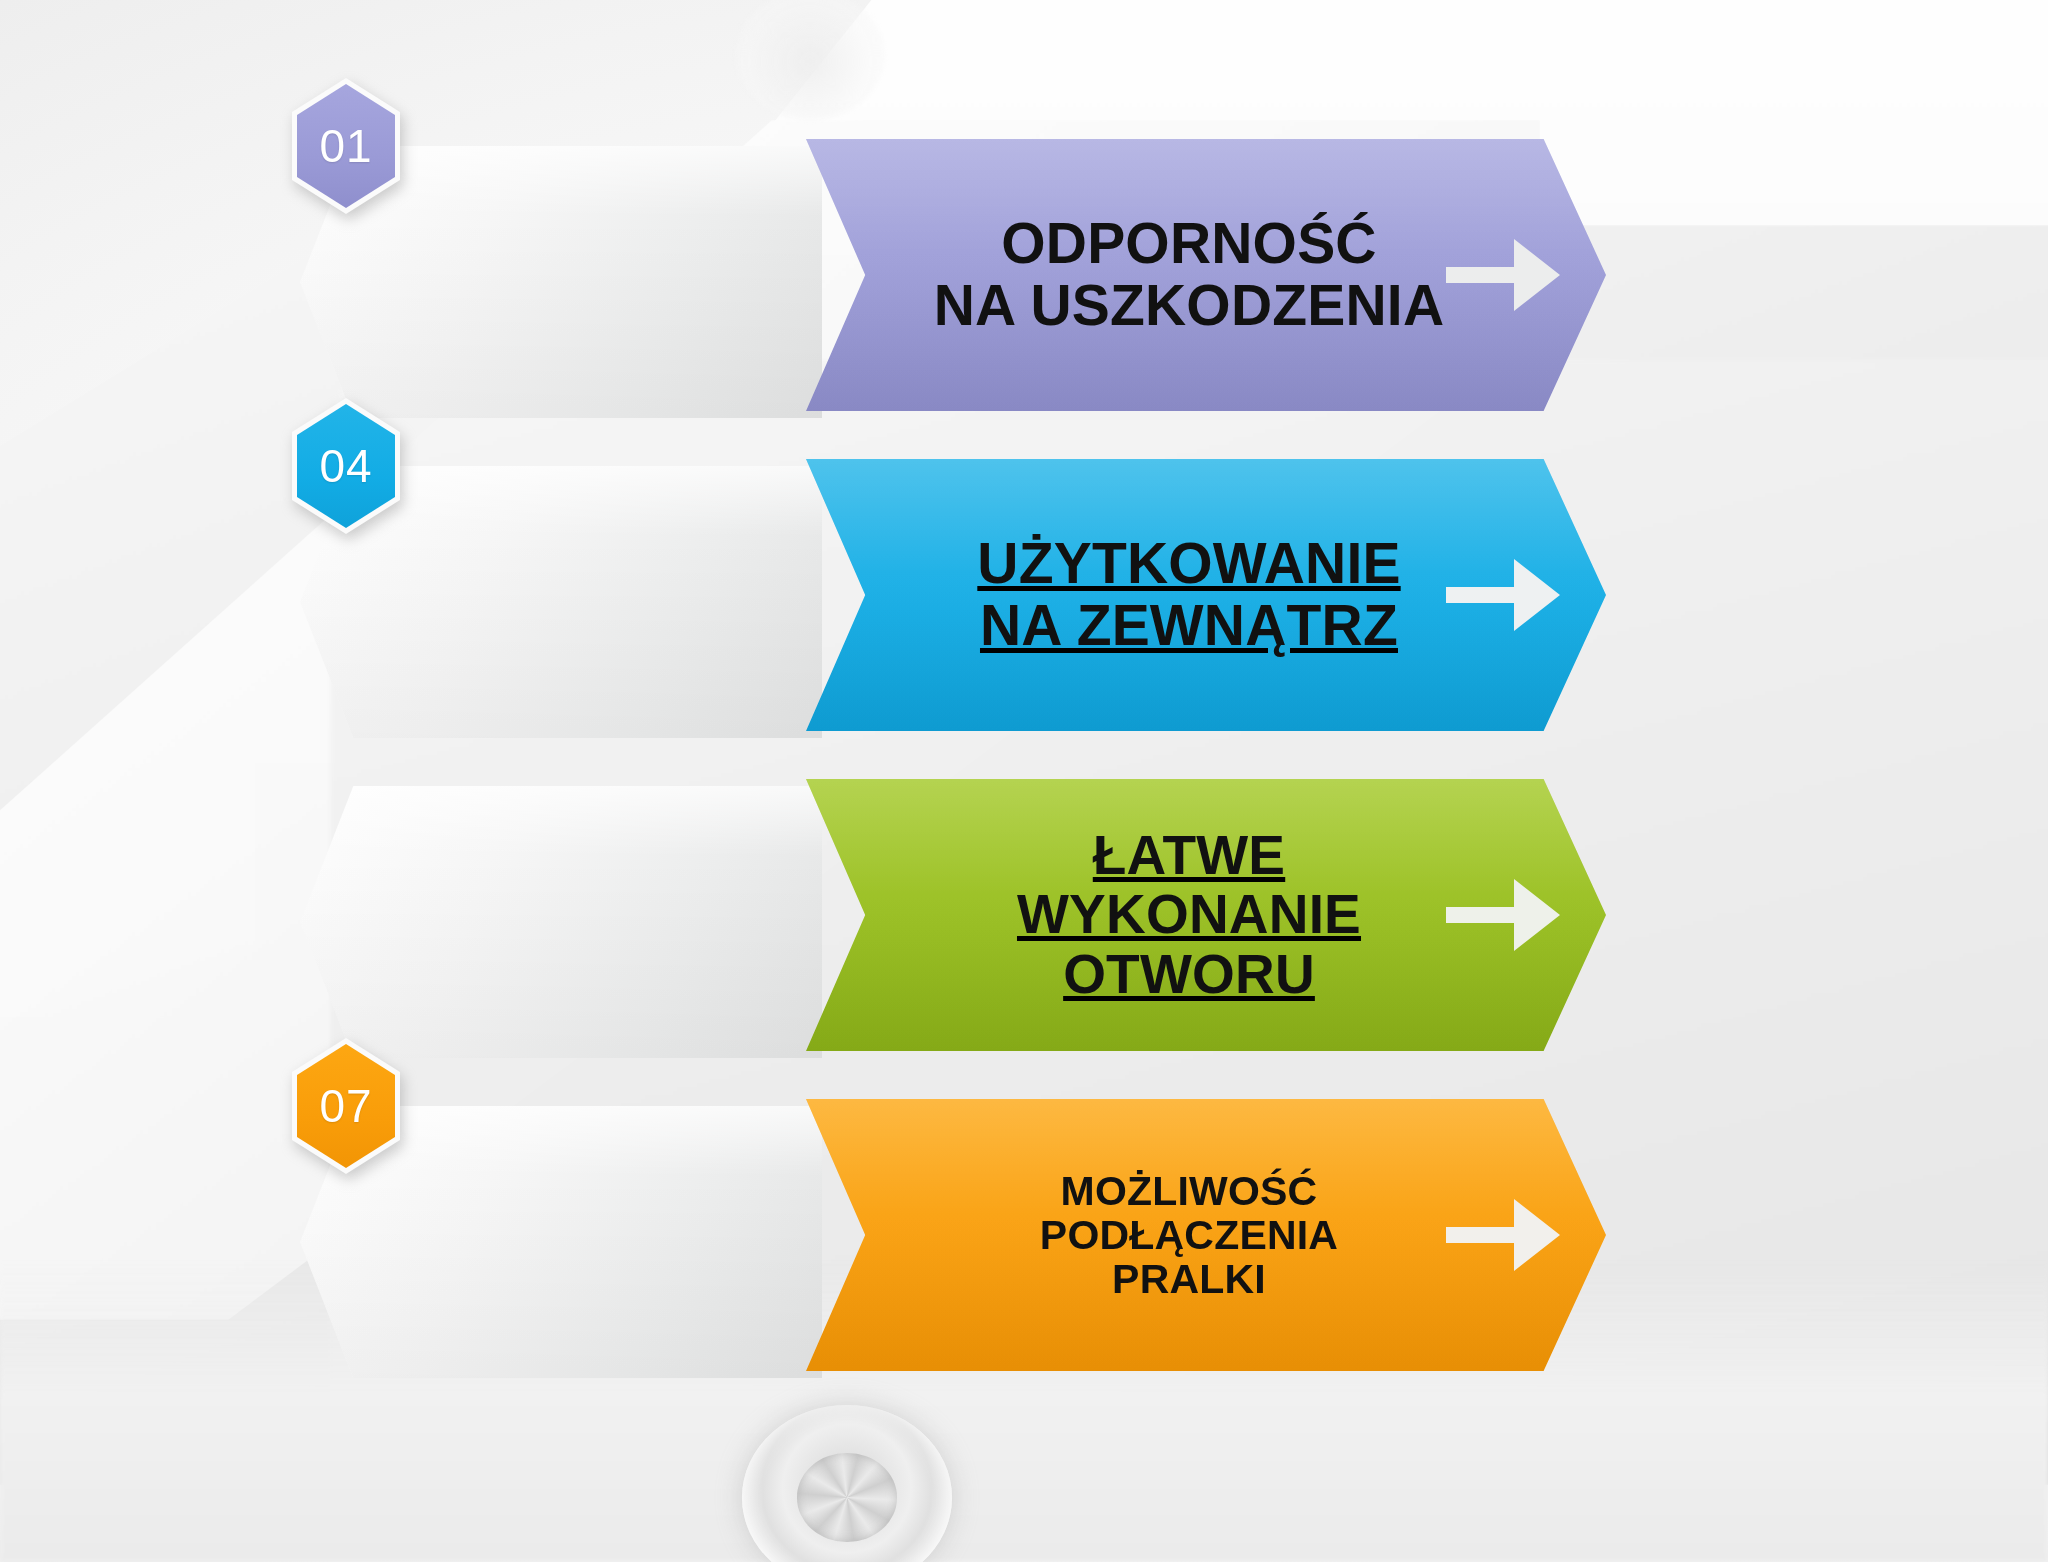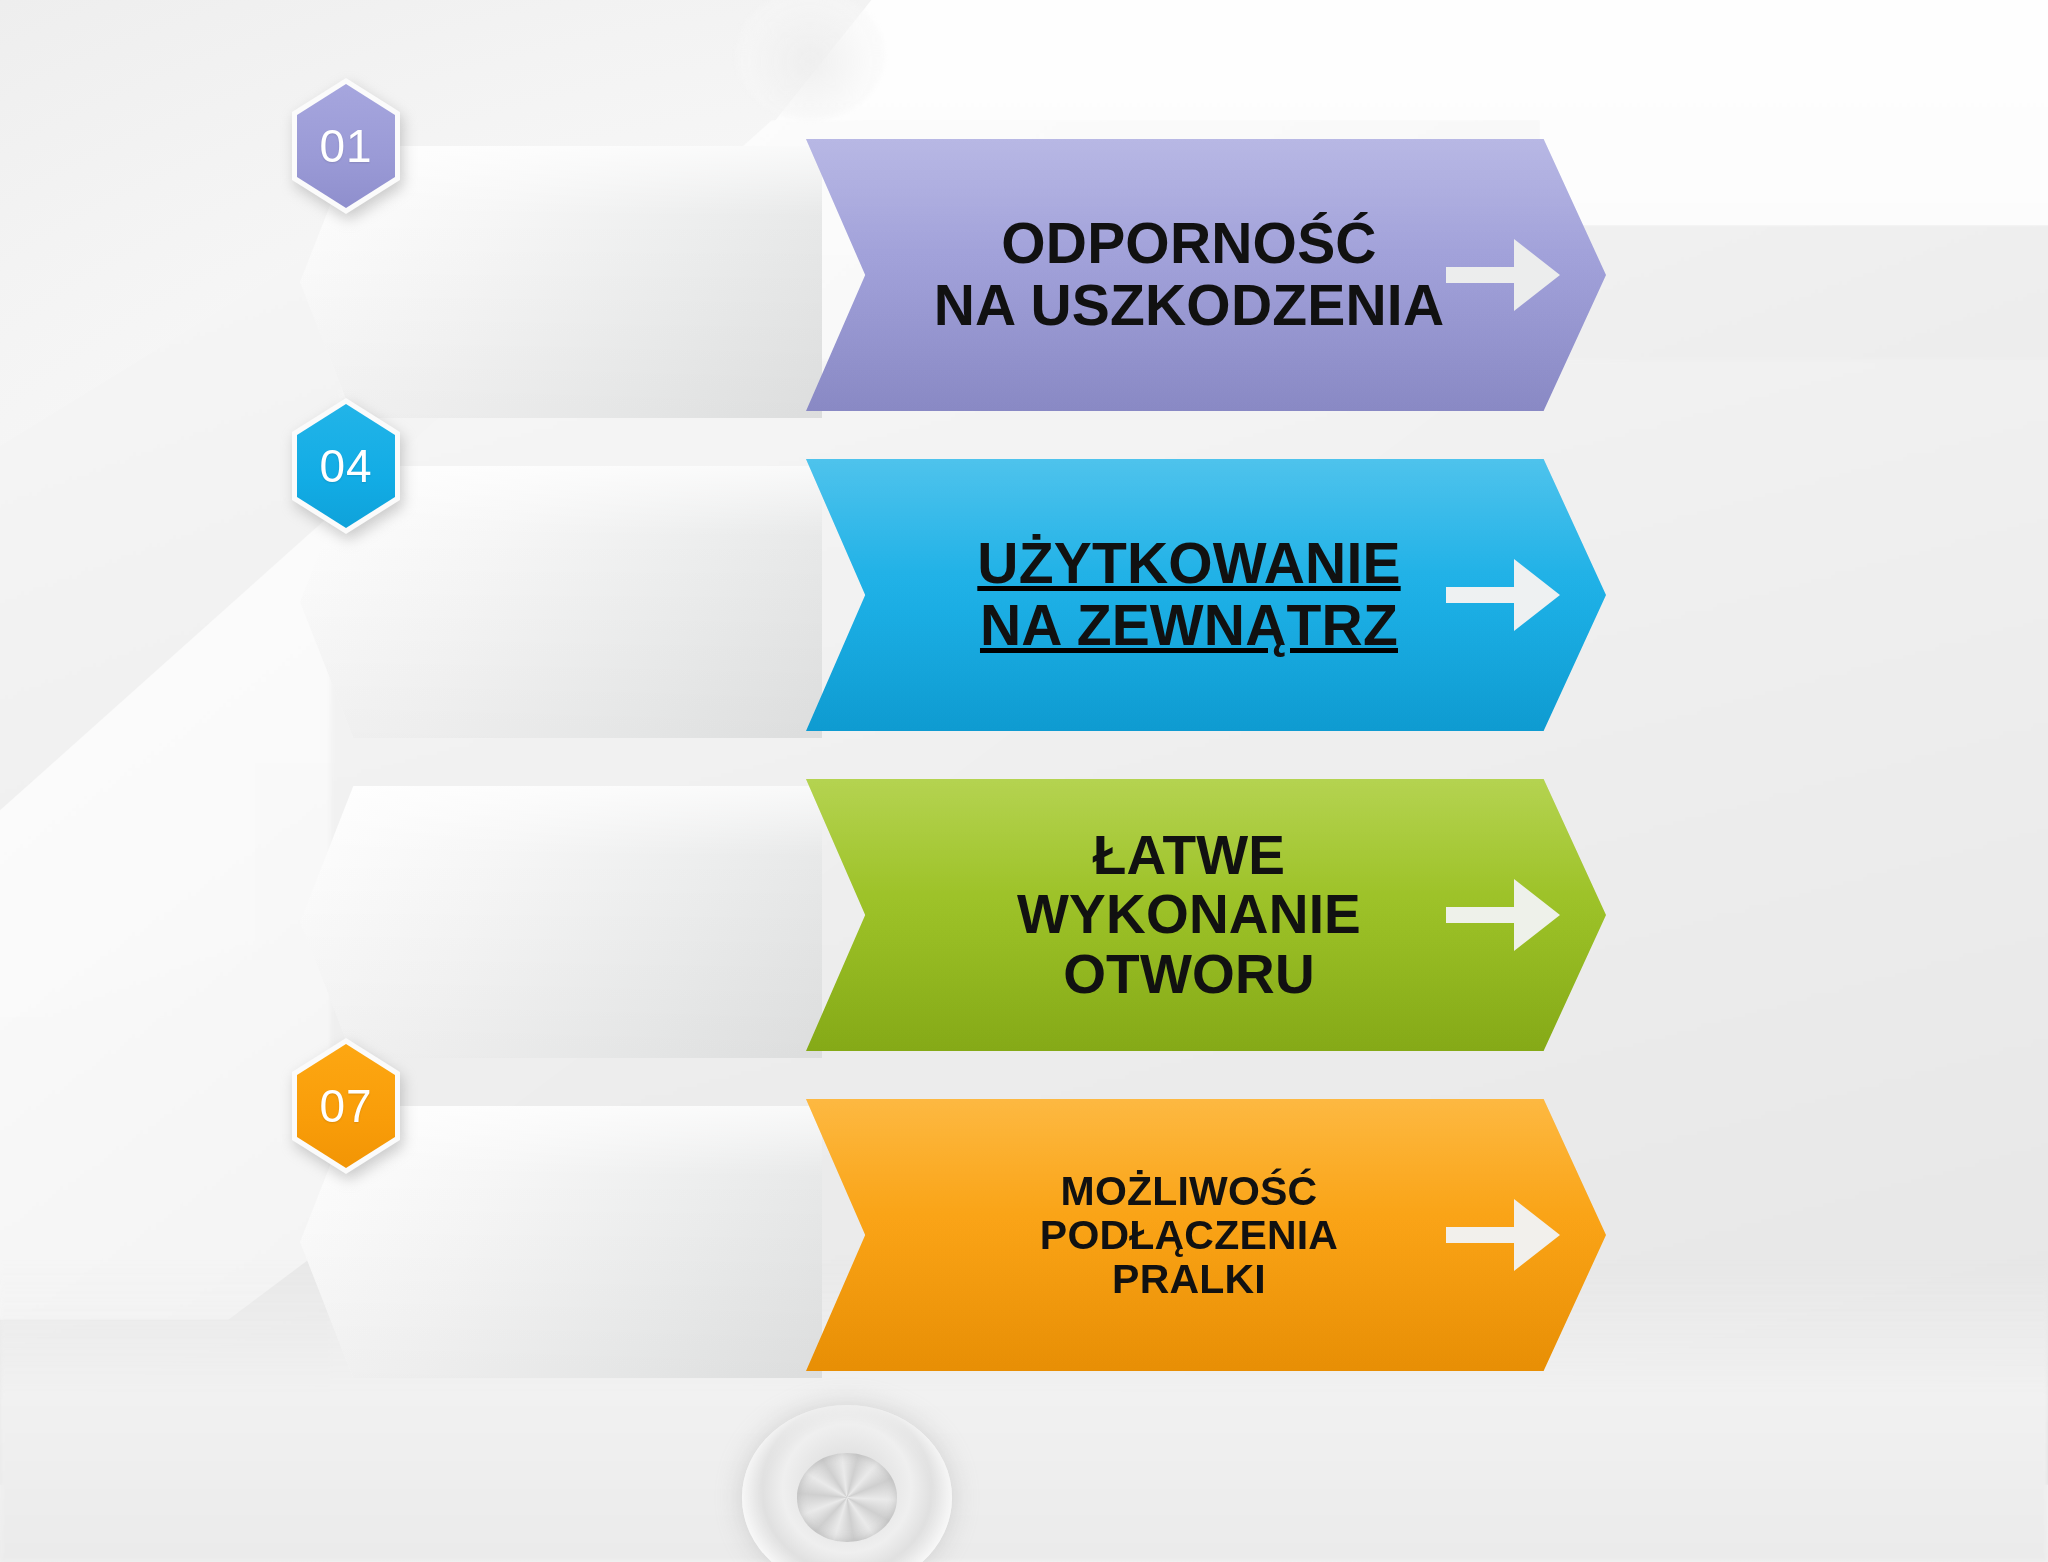--- a/index.html
+++ b/index.html
@@ -279,21 +279,21 @@
       <svg class="card-arrow" viewBox="0 0 148 108">
         <defs>
           <linearGradient id="ag2" x1="0" y1="0" x2="0" y2="1">
             <stop offset="0%" stop-color="#a6cd28"></stop>
               <stop offset="50%" stop-color="#96bd1c"></stop>
               <stop offset="100%" stop-color="#83a716"></stop>
           </linearGradient>
         </defs>
         <path d="M4 48 L96 48 L96 18 L144 54 L96 90 L96 60 L4 60 Z" fill="url(#ag2)"></path>
       </svg>
-      <div class="band" style="background:linear-gradient(180deg,#a2c825 0%,#96bd1c 55%,#8bb118 100%);">
+      <div class="band" style="background:linear-gradient(180deg,#a2c825 0%,#96bd1c 55%,#8bb118 100%);text-decoration:underline;">
         <div class="band-sheen"></div>
         <div class="band-text">ŁATWE
 WYKONANIE
 OTWORU</div>
         <svg class="band-arrow" viewBox="0 0 118 92">
           <path d="M2 38 L70 38 L70 10 L116 46 L70 82 L70 54 L2 54 Z" fill="#eef1ea"></path>
         </svg>
       </div>
     </div>
 

